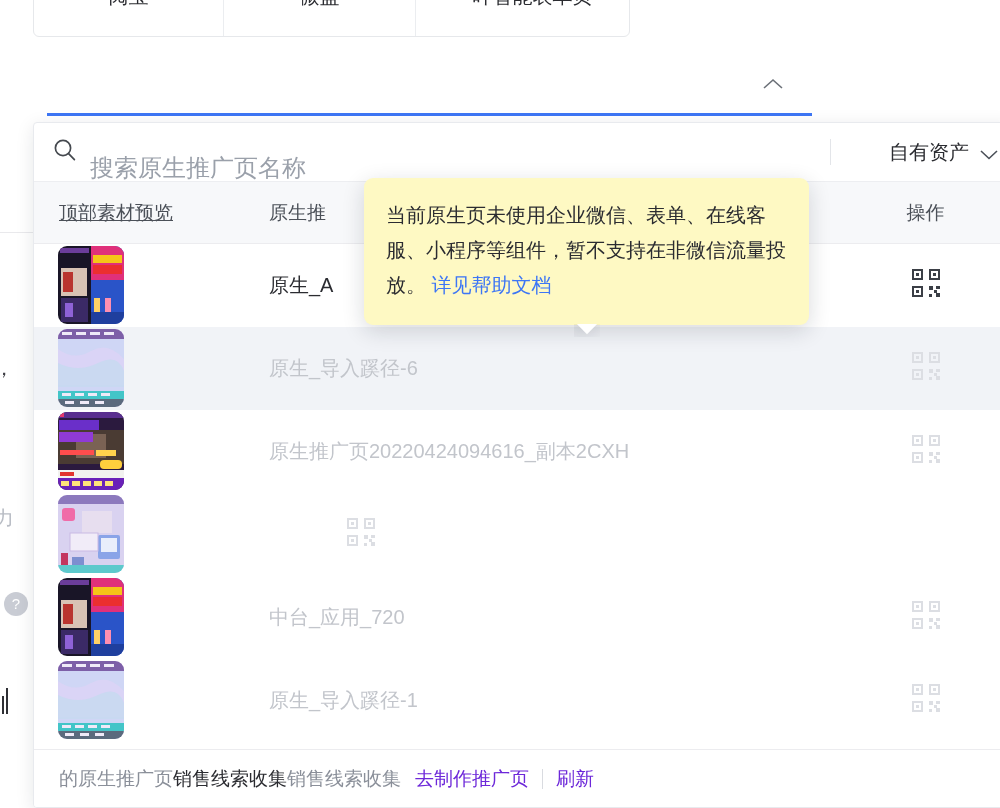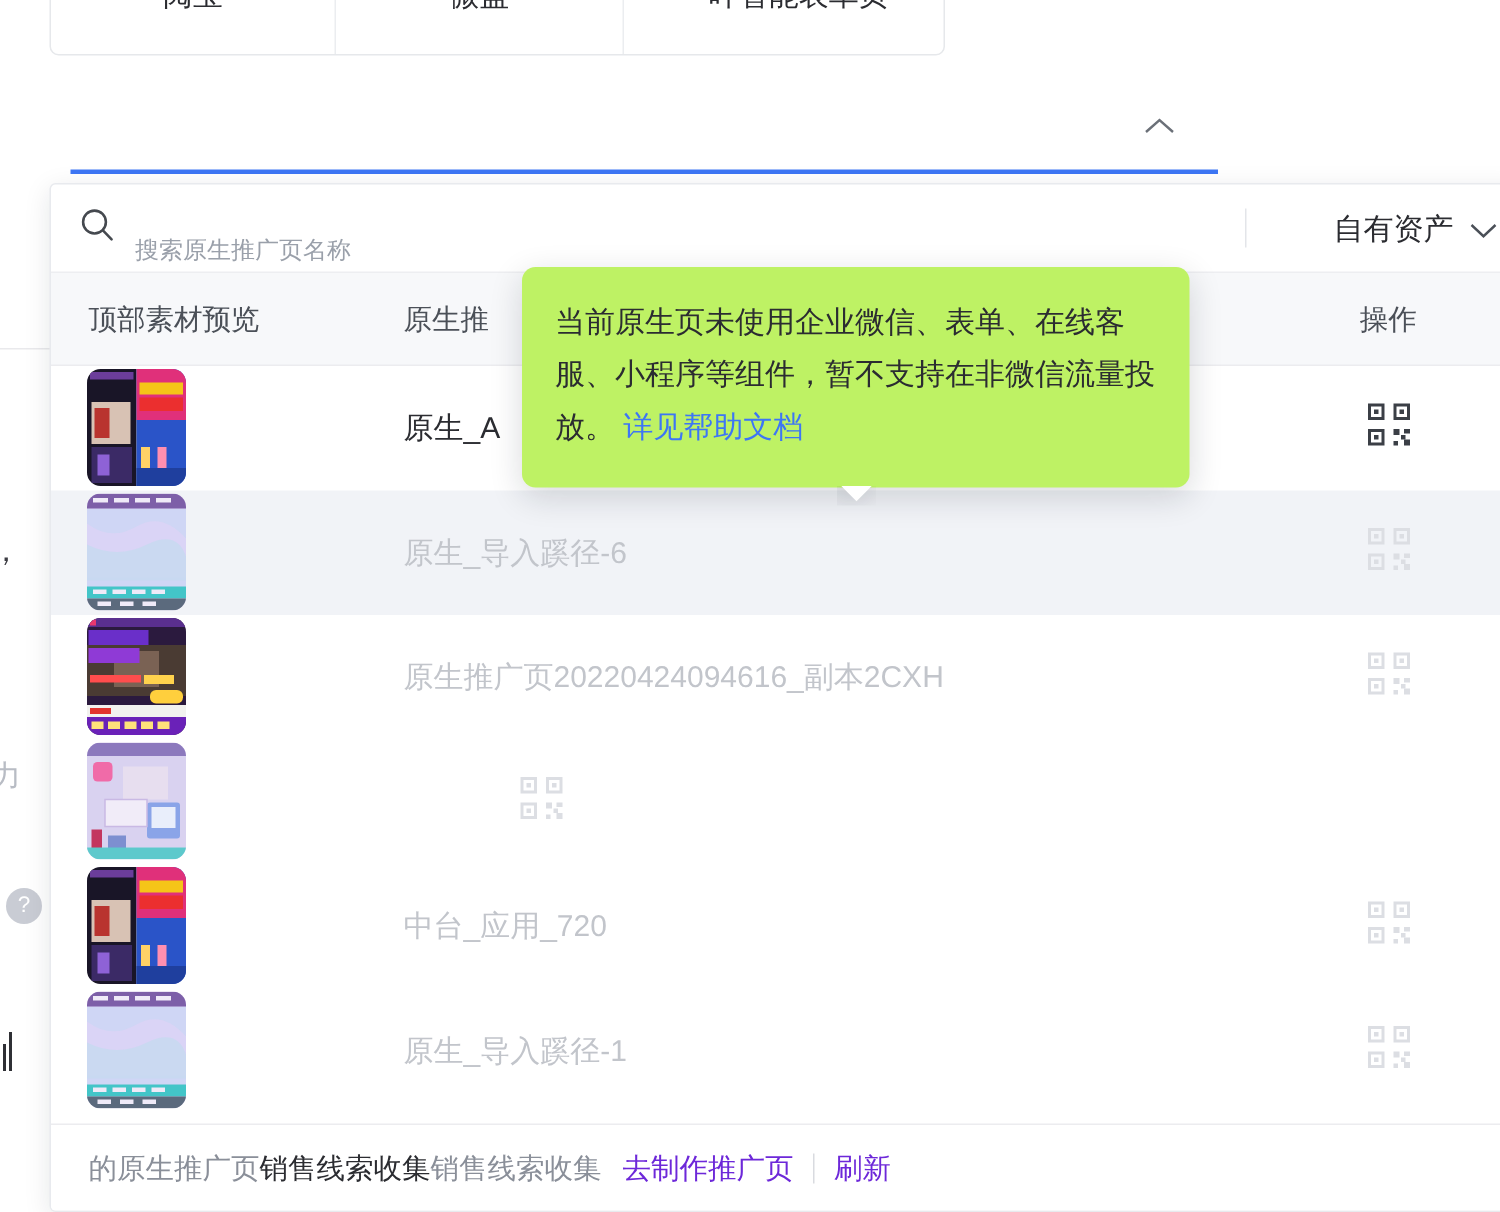--- a/index.html
+++ b/index.html
@@ -58,36 +58,36 @@
     box-shadow:0 4px 18px rgba(22,26,40,.10);
     box-sizing:border-box;overflow:hidden;z-index:3;
   }
   .searchbar{
     position:relative;height:59px;display:flex;align-items:center;
     border-bottom:1px solid #edeef1;box-sizing:border-box;
   }
   .searchbar .mag{margin-left:18px;margin-right:12px;display:block;}
   .searchbar .sinput{
     flex:1;border:0;outline:0;background:transparent;
-    font-family:inherit;font-size:16px;color:#b91c1c;padding:0;margin-top:32px;
+    font-family:inherit;font-size:24px;color:#b91c1c;padding:0;margin-top:32px;
   }
   .searchbar .sinput::placeholder{color:#9aa0aa;}
   .searchbar .divider{width:1px;height:26px;background:#e3e5e9;margin-right:18px;}
   .searchbar .asset{
     display:flex;align-items:flex-end;gap:10px;font-size:20px;color:#2b2c31;
     margin-right:18px;white-space:nowrap;margin-left:40px;
   }
 
   
   .thead{
     display:flex;align-items:center;height:62px;background:#f7f8fa;
     border-bottom:1px solid #ececef;box-sizing:border-box;
   }
   .thead .th{font-size:19px;color:#4b5058;}
-  .col-thumb{width:235px;padding-left:25px;box-sizing:border-box;}
+  .col-thumb{width:235px;padding-left:25px;box-sizing:border-box;text-decoration:underline;}
   .col-name{width:565px;box-sizing:border-box;}
   .col-op{width:183px;text-align:center;box-sizing:border-box;}
 
   .trow{
     display:flex;align-items:center;height:83px;box-sizing:border-box;
     border-bottom:1px solid transparent;
   }
   .trow.hl{background:#f1f3f7;}
   .thumb-cell{width:235px;padding-left:24px;box-sizing:border-box;}
   .thumb{width:66px;height:78px;border-radius:9px;overflow:hidden;position:relative;}
@@ -101,22 +101,22 @@
     border-top:1px solid #ececef;display:flex;align-items:center;
     box-sizing:border-box;padding-left:25px;background:#fff;
   }
   .pfooter .ft{font-size:19px;color:#8a8f99;}
   .pfooter .ft b{color:#2b2c31;font-weight:400;}
   .pfooter .lnk{font-size:19px;color:#6d28d9;margin-left:14px;cursor:pointer;}
   .pfooter .sep{width:1px;height:20px;background:#d9dbe0;margin:0 13px;}
 
   
   .tip{
-    position:absolute;left:348px;top:178px;width:445px;
-    background:#bef264;border-radius:9px;
+    position:absolute;left:364px;top:178px;width:445px;
+    background:#fef9c3;border-radius:9px;
     box-shadow:0 6px 22px rgba(20,24,38,.16);
     padding:20px 22px 22px 22px;box-sizing:border-box;z-index:20;
   }
   .tip .txt{font-size:20px;line-height:35px;color:#2b2c31;}
   .tip .tlink{color:#3d76f5;cursor:pointer;}
   .tip .arrow{
     position:absolute;left:50%;margin-left:-13px;bottom:-12px;
     width:26px;height:13px;overflow:hidden;
   }
   .tip .arrow:before{

